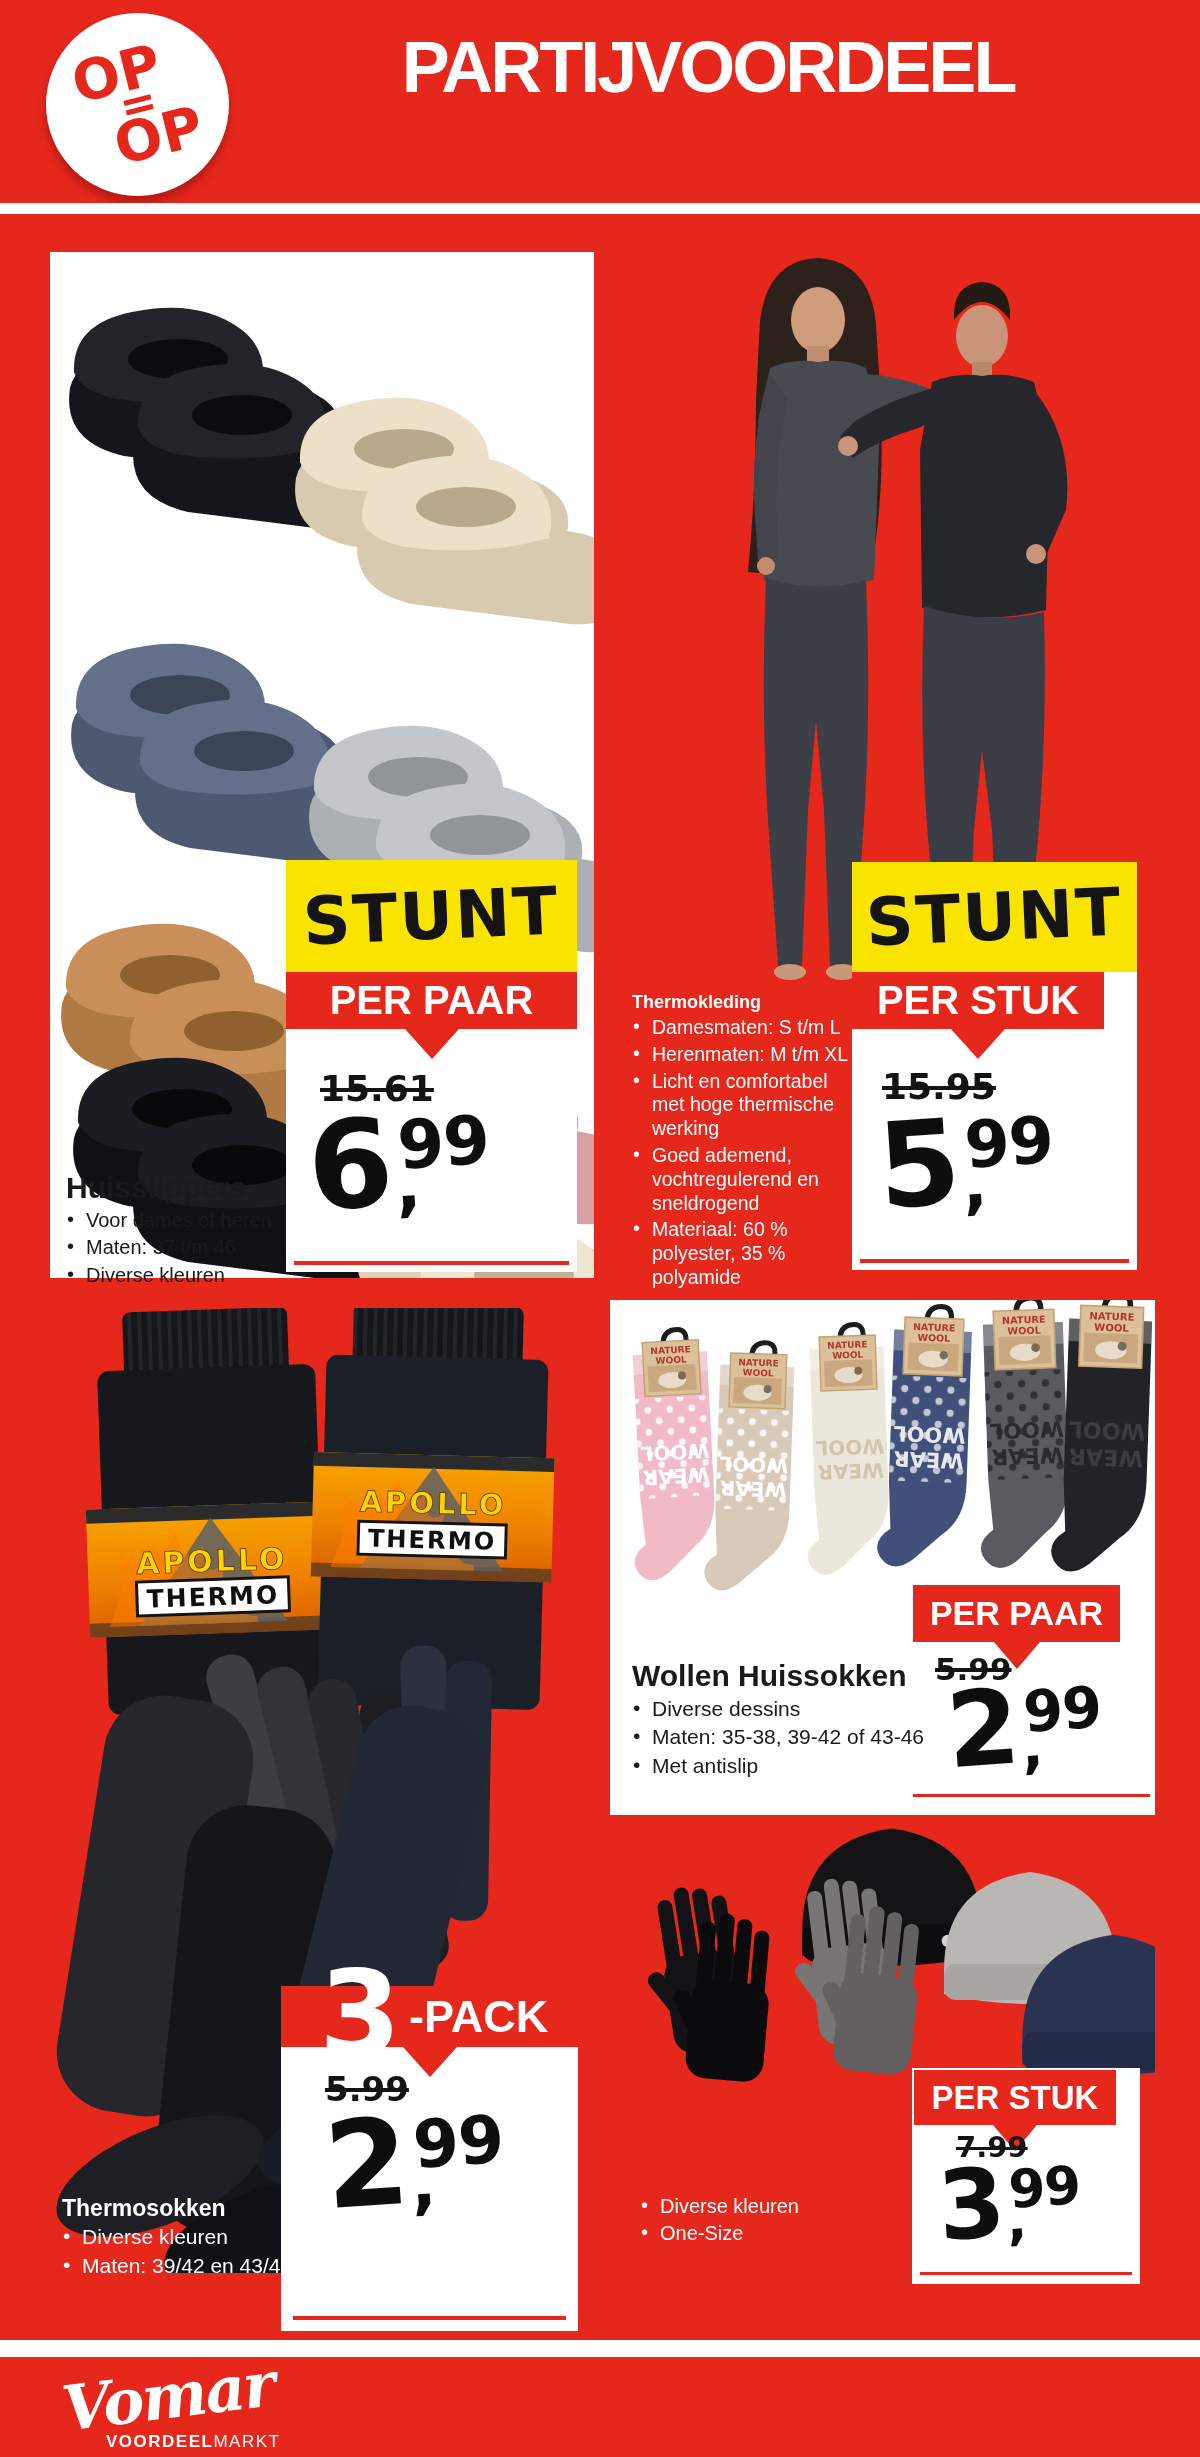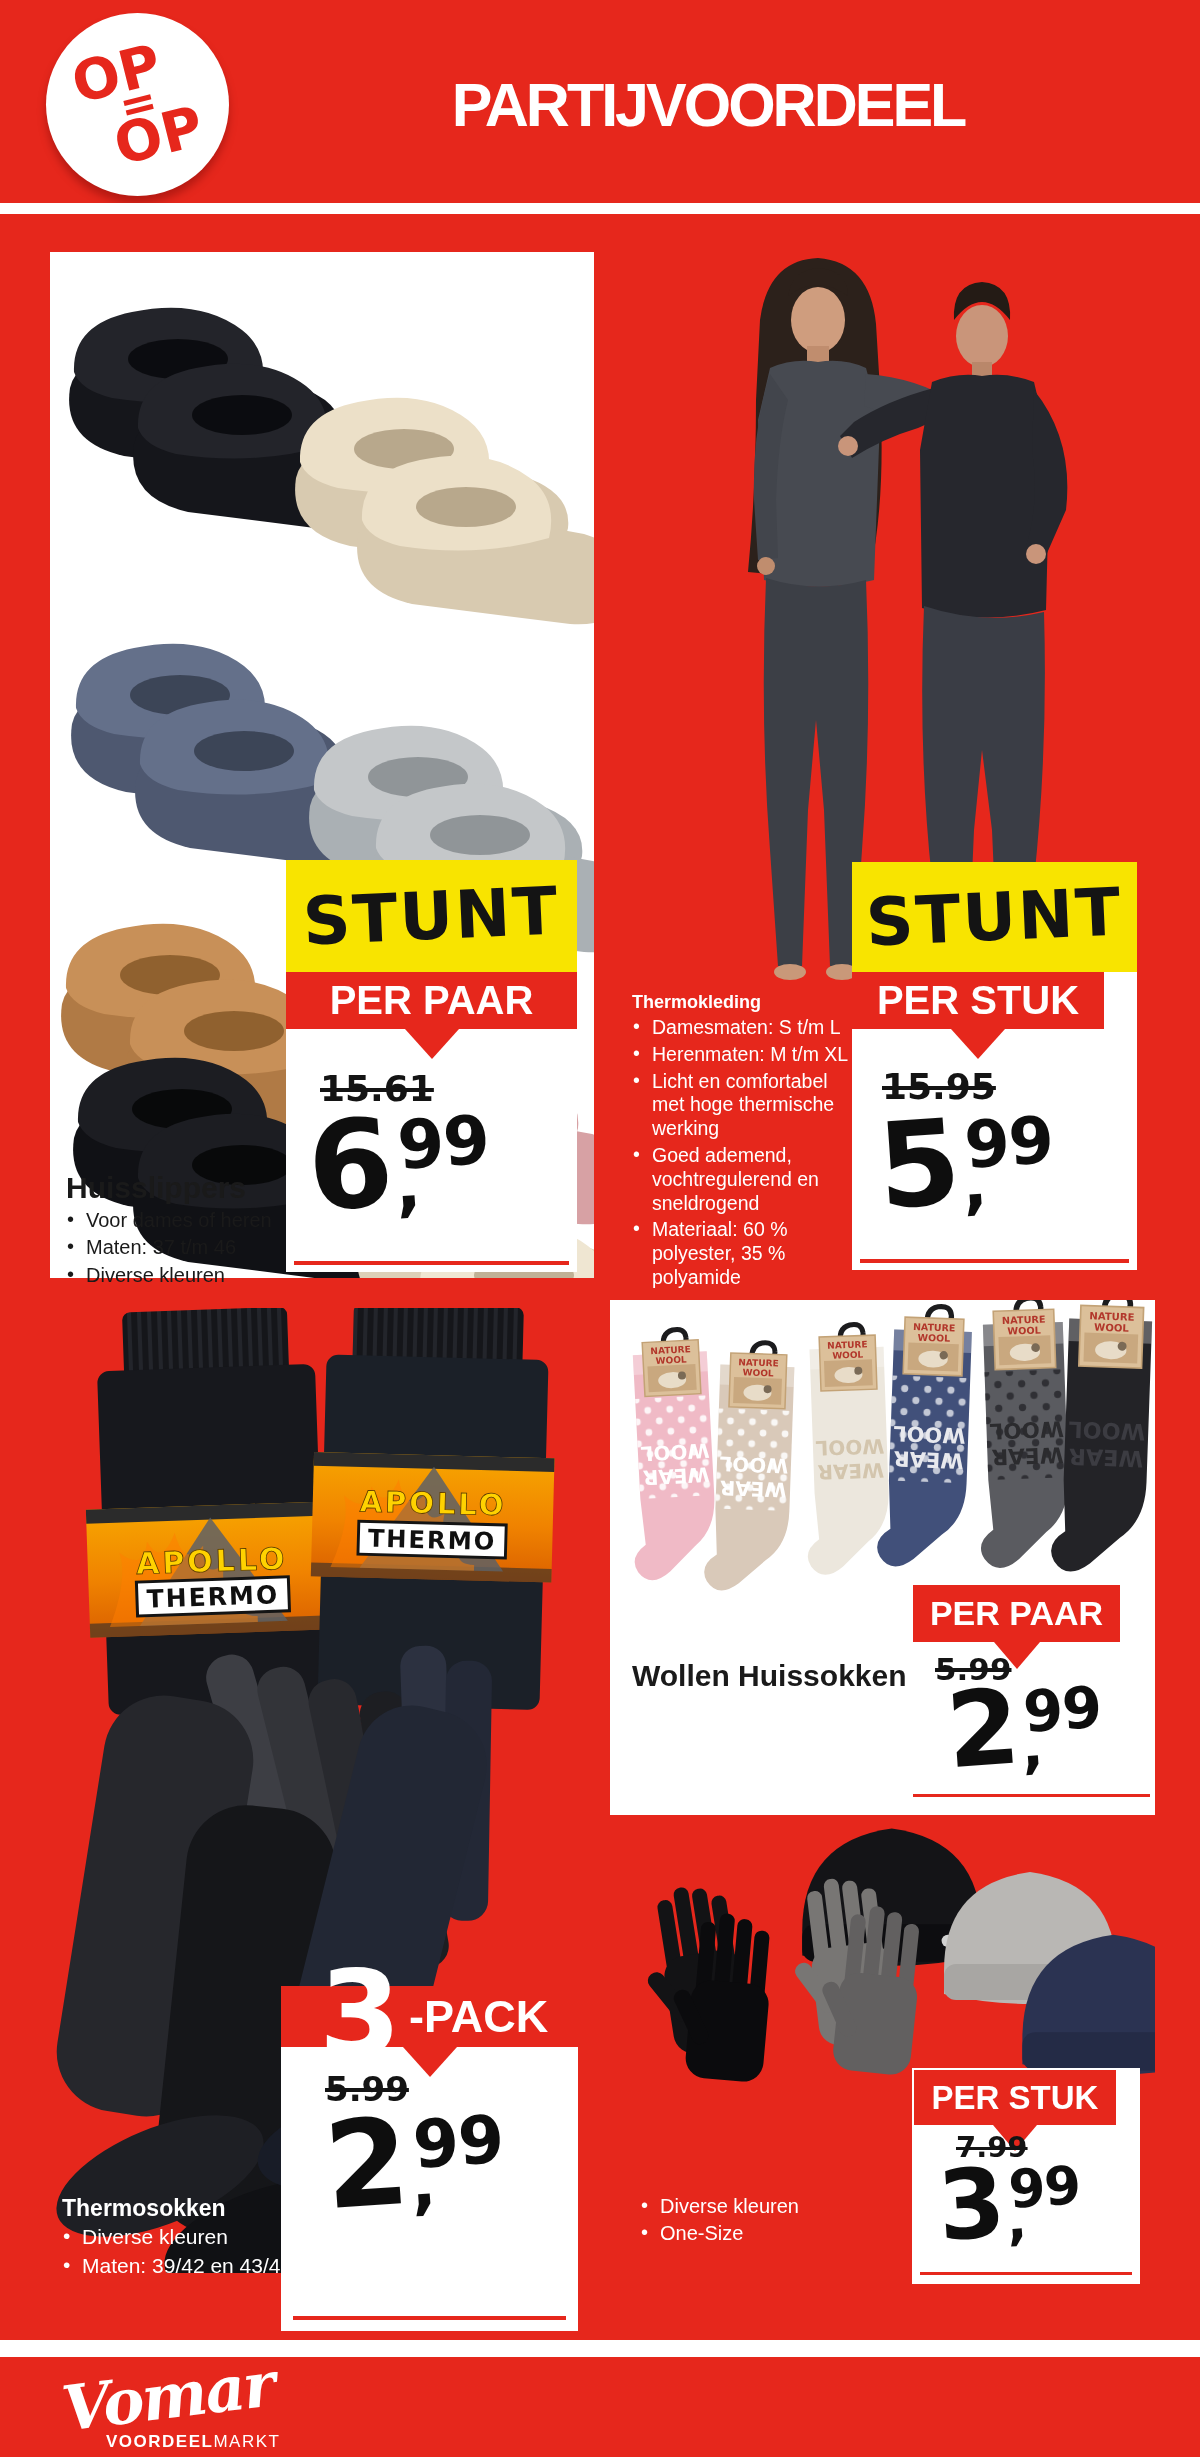--- a/index.html
+++ b/index.html
@@ -12,22 +12,22 @@
   
   .logo-circle{position:absolute;left:46px;top:13px;width:183px;height:183px;border-radius:50%;
                background:#fff;box-shadow:0 7px 9px rgba(90,0,0,.35);}
   .logo-rot{position:absolute;inset:0;display:flex;flex-direction:column;align-items:center;
             justify-content:center;transform:rotate(-14deg);color:var(--red);
             font-family:"DejaVu Sans",sans-serif;font-weight:900;}
   .lg1{font-size:56px;line-height:.82;transform:translateX(-13px);}
   .lgeq{font-size:44px;line-height:.55;transform:translateX(1px);}
   .lg2{font-size:56px;line-height:.82;transform:translateX(13px);}
   .page-title{position:absolute;left:246px;top:26px;width:924px;text-align:center;
-              font-size:61px;font-weight:900;color:#fff;letter-spacing:-3px;
-              font-family:"Liberation Sans",sans-serif;white-space:nowrap;margin-top:44px;}
+              font-size:72px;font-weight:900;color:#fff;letter-spacing:-3px;
+              font-family:"Liberation Sans",sans-serif;white-space:nowrap;}
   .wstrip{position:absolute;left:0;width:1200px;background:#fff;}
   #strip1{top:203px;height:11px;}
   #strip2{top:2340px;height:17px;}
 
   
   .wcard{position:absolute;background:#fff;}
   #cardA{left:50px;top:252px;width:544px;height:1026px;}
   #cardWool{left:610px;top:1300px;width:545px;height:515px;}
   .imgfill{position:absolute;inset:0;overflow:hidden;}
 
@@ -465,20 +465,25 @@
       <li>Damesmaten: S t/m L</li>
       <li>Herenmaten: M t/m XL</li>
       <li>Licht en comfortabel met hoge thermische werking</li>
       <li>Goed ademend, vochtregulerend en sneldrogend</li>
       <li>Materiaal: 60 % polyester, 35 % polyamide</li>
     </ul>
   </div>
 
   <div class="ptext t-dark" id="txtWol">
     <div class="phead">Wollen Huissokken</div>
+    <ul class="blist">
+      <li>Diverse dessins</li>
+      <li>Maten: 35-38, 39-42 of 43-46</li>
+      <li>Met antislip</li>
+    </ul>
   </div>
 
   <div class="ptext t-white" id="txtSok">
     <div class="phead">Thermosokken</div>
     <ul class="blist">
       <li>Diverse kleuren</li>
       <li>Maten: 39/42 en 43/46</li>
     </ul>
   </div>
 

